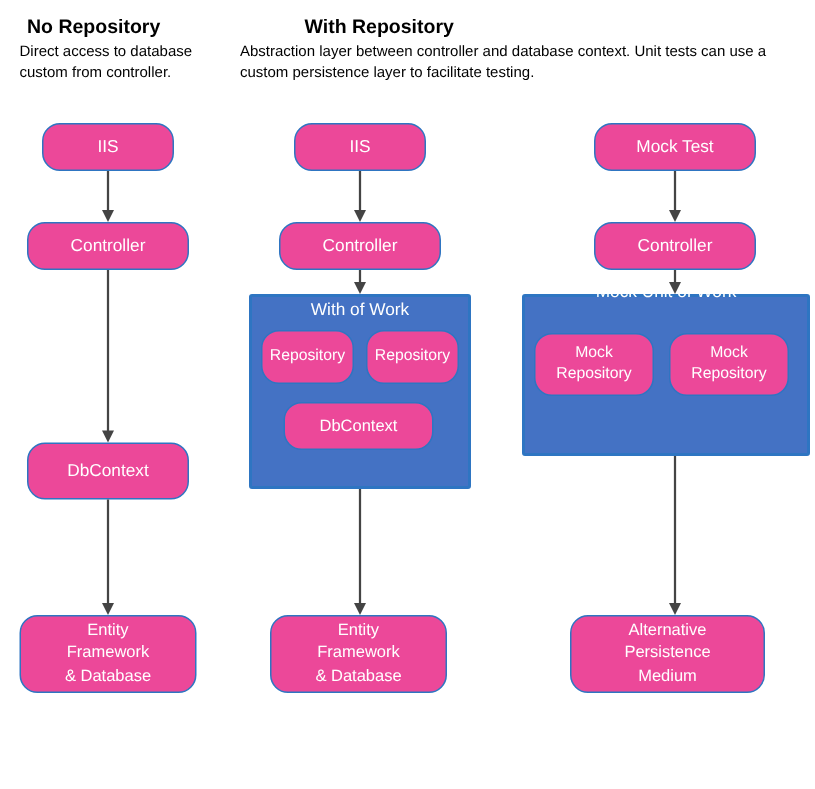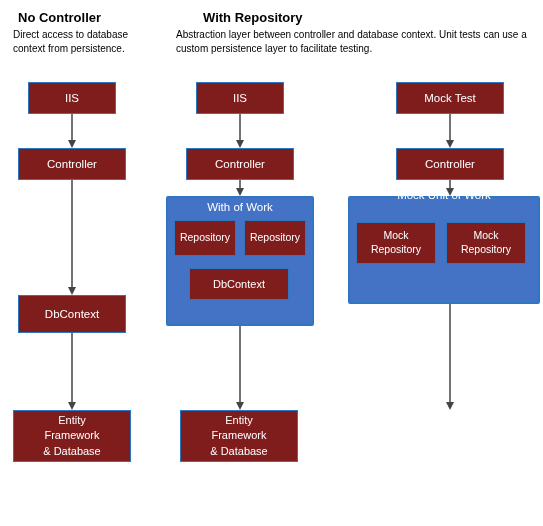--- a/index.html
+++ b/index.html
@@ -21,24 +21,24 @@
 
     
     .full-layout {
       position: relative;
       width: 527px;
       height: 490px;
     }
 
     .node {
       position: absolute;
-      background: #7f1d1d;
+      background: #ec4899;
       color: #fff;
       border: 1.5px solid #2E75C2;
-      border-radius: 0;
+      border-radius: 12px;
       text-align: center;
       font-size: 11.5px;
       display: flex;
       align-items: center;
       justify-content: center;
       line-height: 1.3;
     }
 
     .node-outline {
       position: absolute;
@@ -68,25 +68,25 @@
       color: #000;
       line-height: 1.35;
     }
   </style>
 </head>
 <body>
 
 <div class="diagram-container">
   <div class="full-layout">
 
-    <div class="section-title" style="left:10px; top:0px;">No Controller</div>
+    <div class="section-title" style="left:10px; top:0px;">No Repository</div>
     <div class="section-title" style="left:195px; top:0px;">With Repository</div>
 
-    <div class="section-note" style="left:5px; top:18px; width:120px;">Direct access to database context from persistence.</div>
-    <div class="section-note" style="left:168px; top:18px; width:368px;">Abstraction layer between controller and database context. Unit tests can use a custom persistence layer to facilitate testing.</div>
+    <div class="section-note" style="left:5px; top:18px; width:120px;">Direct access to database custom from controller.</div>
+    <div class="section-note" style="left:152px; top:18px; width:368px;">Abstraction layer between controller and database context. Unit tests can use a custom persistence layer to facilitate testing.</div>
 
     <div class="node" style="left:20px; top:72px; width:88px; height:32px;">IIS</div>
 
     <div class="node" style="left:10px; top:138px; width:108px; height:32px;">Controller</div>
 
     <div class="node" style="left:10px; top:285px; width:108px; height:38px;">DbContext</div>
 
     <div class="node" style="left:5px; top:400px; width:118px; height:52px; font-size:11px; line-height:1.4;">Entity<br>Framework<br>&amp; Database</div>
 
     <div class="node" style="left:188px; top:72px; width:88px; height:32px;">IIS</div>
@@ -110,20 +110,21 @@
     <div class="node" style="left:388px; top:138px; width:108px; height:32px;">Controller</div>
 
     <div class="node-outline" style="left:340px; top:186px; width:192px; height:108px;"></div>
 
     <div style="position:absolute; left:345px; top:179px; color:#fff; font-size:11.5px; text-align:center; width:182px;">Mock Unit of Work</div>
 
     <div class="node" style="left:348px; top:212px; width:80px; height:42px; font-size:10.5px;">Mock<br>Repository</div>
 
     <div class="node" style="left:438px; top:212px; width:80px; height:42px; font-size:10.5px;">Mock<br>Repository</div>
 
+    <div class="node" style="left:372px; top:400px; width:130px; height:52px; font-size:11px; line-height:1.4;">Alternative<br>Persistence<br>Medium</div>
 
     <svg class="arrows">
 
       <line x1="64" y1="104" x2="64" y2="135" stroke="#444" stroke-width="1.5"></line>
       <polygon points="64,138 60,130 68,130" fill="#444"></polygon>
 
       <line x1="64" y1="170" x2="64" y2="282" stroke="#444" stroke-width="1.5"></line>
       <polygon points="64,285 60,277 68,277" fill="#444"></polygon>
 
       <line x1="64" y1="323" x2="64" y2="397" stroke="#444" stroke-width="1.5"></line>

